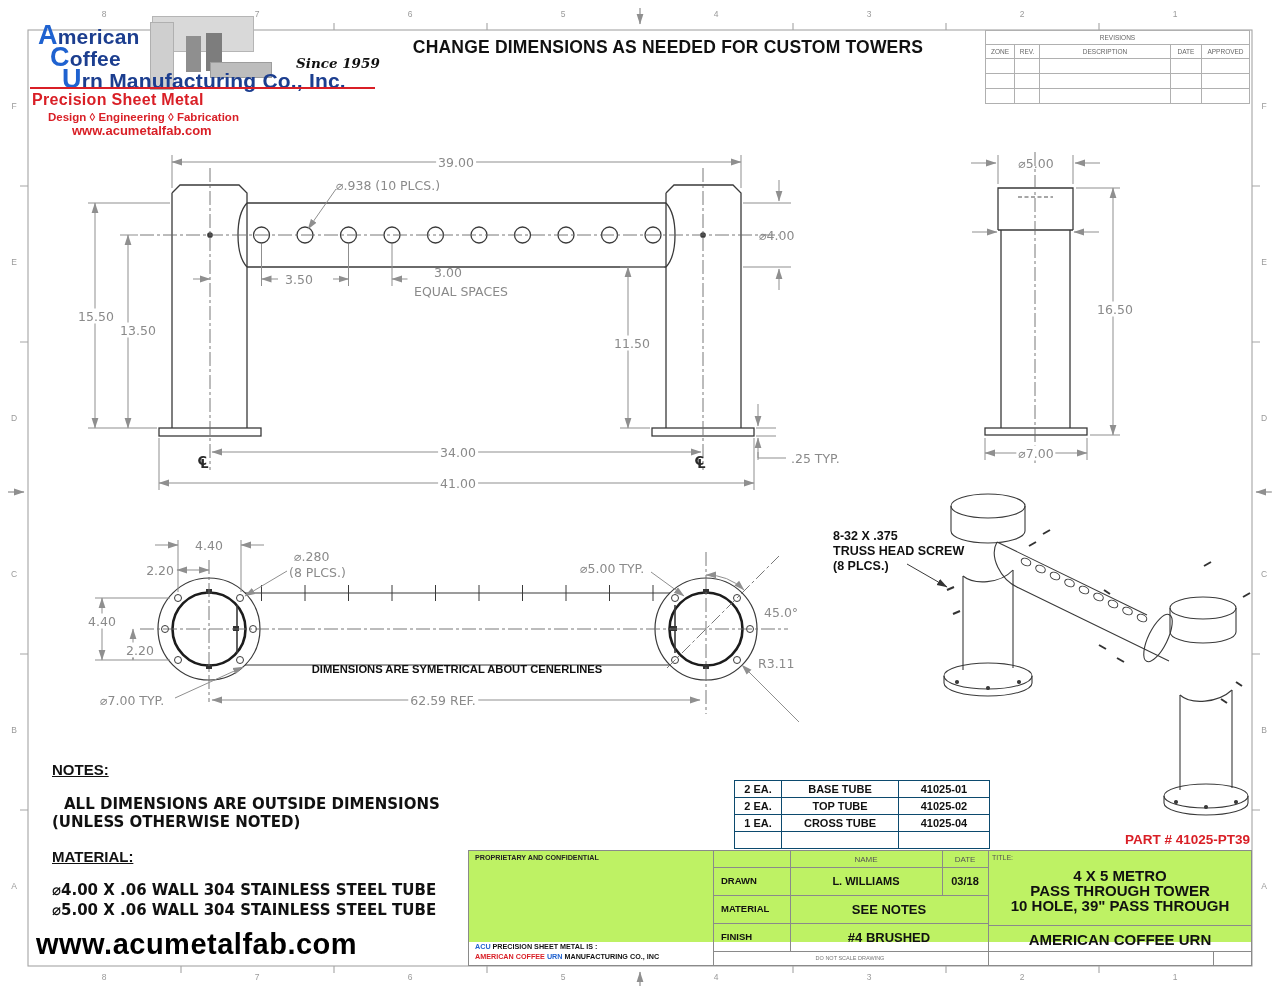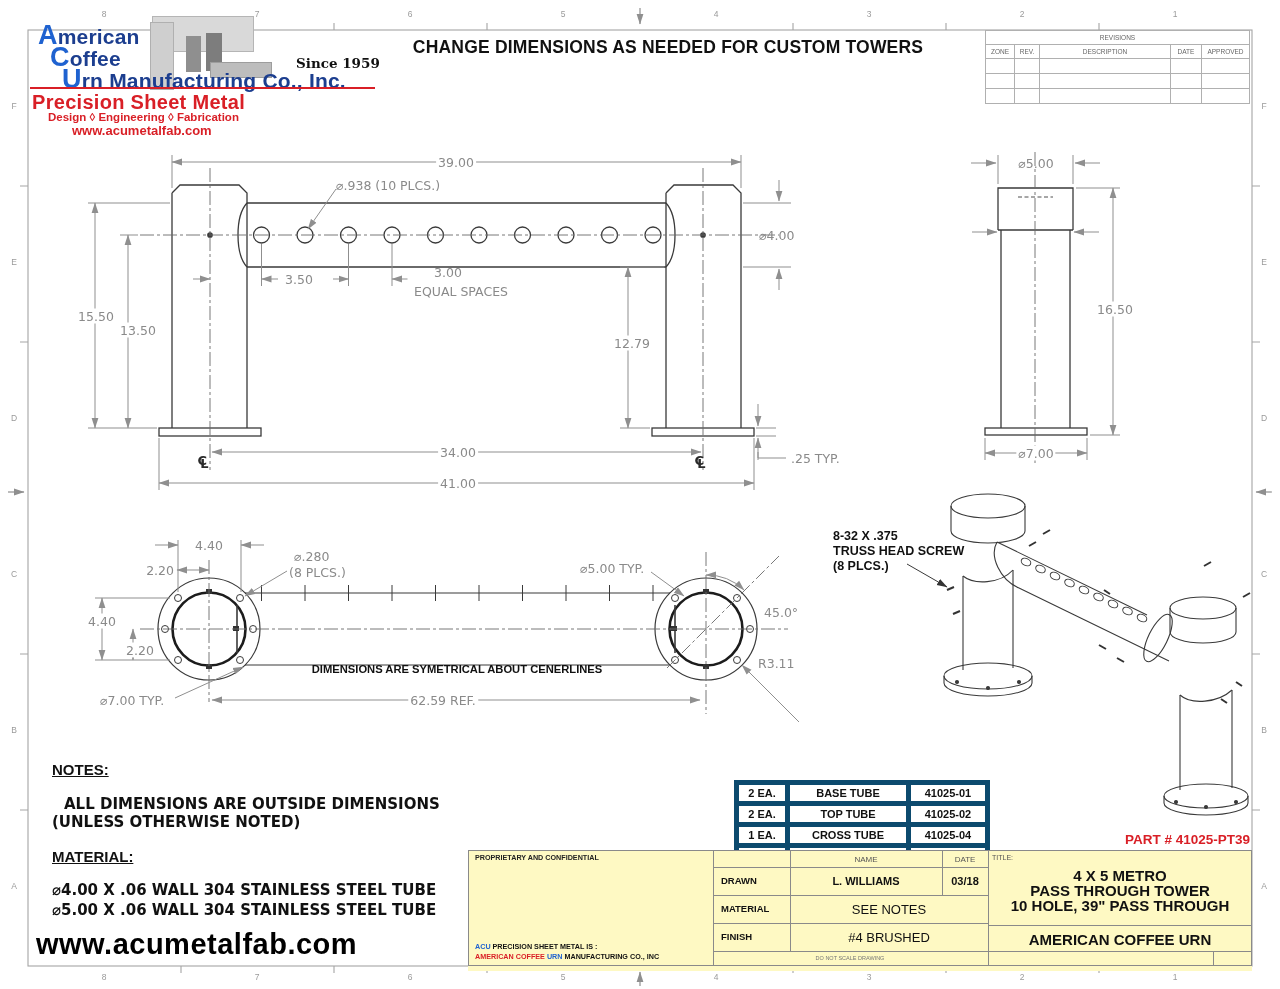--- a/index.html
+++ b/index.html
@@ -19,58 +19,58 @@
   .clsym i.l{position:relative;margin-left:-7px;top:3px}
   
   .zone{position:absolute;font-size:8.5px;color:#9a9a9a;transform:translate(-50%,-50%);z-index:2}
   
   .heading{position:absolute;left:668px;top:47px;transform:translate(-50%,-50%);
            font-size:17.5px;font-weight:bold;color:#111;letter-spacing:.2px;z-index:3}
   
   .logo-init{font-weight:bold;font-size:27px;line-height:1}
   .logo-rest{font-weight:bold;font-size:21px;line-height:1}
   .logo-line{position:absolute;z-index:3;letter-spacing:.2px}
-  .since{position:absolute;font-family:"DejaVu Serif",serif;font-weight:bold;
+  .since{position:absolute;font-family:"DejaVu Serif",serif;font-style:italic;font-weight:bold;
          font-size:13.5px;color:#111;z-index:3}
-  .tagline{position:absolute;font-weight:bold;font-size:20px;z-index:3;letter-spacing:.3px}
+  .tagline{position:absolute;font-weight:bold;font-size:16px;z-index:3;letter-spacing:.3px}
   .services{position:absolute;font-weight:bold;font-size:11.5px;z-index:3}
   .logosite{position:absolute;font-weight:bold;font-size:13px;z-index:3}
   .redline{position:absolute;height:2px;z-index:3}
   .photo{position:absolute;z-index:2}
   
   .note-h{position:absolute;font-weight:bold;font-size:15px;color:#111;text-decoration:underline;z-index:3}
   .note-t{position:absolute;font-weight:bold;font-size:15px;color:#111;z-index:3;font-family:"DejaVu Sans","Liberation Sans",sans-serif}
   .bigsite{position:absolute;font-weight:bold;font-size:29px;color:#000;z-index:3;letter-spacing:.5px}
   
   .plannote{position:absolute;font-weight:bold;font-size:11.2px;color:#111;transform:translate(-50%,-50%);z-index:3}
   .isonote{position:absolute;font-weight:bold;font-size:12.5px;color:#111;z-index:3}
   
   .rev{position:absolute;left:985px;top:30px;width:265px;z-index:3;border-collapse:collapse;
        font-size:6.5px;color:#666}
   .rev td{border:1px solid #b0b0b0;text-align:center;padding:0;height:13px}
   .rev tr.blank td{height:14px}
   
   .bom{position:absolute;left:734px;top:780px;width:256px;z-index:3;border-collapse:collapse;
        font-size:11px;font-weight:bold;color:#111}
-  .bom td{border:5px solid #0c4a6e;text-align:center;padding:0;height:16px}
+  .bom td{border:1px solid #0c4a6e;text-align:center;padding:0;height:16px}
   
   .partno{position:absolute;font-weight:bold;font-size:13.5px;z-index:3}
   
-  .tb{position:absolute;left:468px;top:850px;width:784px;height:121px;z-index:3;background:#fef9c3}
+  .tb{position:absolute;left:468px;top:850px;width:784px;height:92px;z-index:3;background:#bef264}
   .tb .bd{position:absolute;background:#8a8a8a}
   .tb .txt{position:absolute;white-space:nowrap}
   .tb .ctr{transform:translate(-50%,-50%)}
   .prop-title{font-weight:bold;font-size:7.2px;color:#222}
   .prop-body{position:absolute;left:7px;top:13px;width:234px;font-size:8.3px;line-height:10.3px;
              color:#3a3a3a;white-space:normal}
   .acu-line{font-weight:bold;font-size:7.2px;color:#111}
   .tb-lab{font-weight:bold;font-size:9.5px;color:#111}
   .tb-hdr{font-size:8px;color:#555}
   .tb-val{font-weight:bold;font-size:11px;color:#111}
-  .tb-big{font-weight:normal;font-size:13px;color:#111}
+  .tb-big{font-weight:bold;font-size:13px;color:#111}
   .tb-title{font-weight:bold;font-size:15px;color:#111}
   .tb-tiny{font-size:5.5px;color:#777}
   .tb-titlelab{font-size:7px;color:#555}
 </style>
 </head>
 <body>
 
 <svg class="lines" width="1280" height="989" viewBox="0 0 1280 989">
   <defs>
     <marker id="mg" markerWidth="11" markerHeight="8" refX="10" refY="4" orient="auto-start-reverse" markerUnits="userSpaceOnUse">
@@ -376,21 +376,21 @@
   </table>
 
 <span class="dim" style="left:456px;top:162px">39.00</span>
 <span class="dim dimL dimNoBg" style="left:334px;top:185px">⌀.938 (10 PLCS.)</span>
 <span class="dim dimL dimNoBg" style="left:757px;top:235px">⌀4.00</span>
 <span class="dim dimL dimNoBg" style="left:283px;top:279px">3.50</span>
 <span class="dim dimNoBg" style="left:448px;top:272px">3.00</span>
 <span class="dim dimNoBg" style="left:461px;top:291px">EQUAL SPACES</span>
 <span class="dim" style="left:96px;top:316px">15.50</span>
 <span class="dim" style="left:138px;top:330px">13.50</span>
-<span class="dim" style="left:632px;top:343px">12.79</span>
+<span class="dim" style="left:632px;top:343px">11.50</span>
 <span class="dim" style="left:458px;top:452px">34.00</span>
 <span class="dim" style="left:458px;top:483px">41.00</span>
 <span class="dim dimL dimNoBg" style="left:789px;top:458px">.25 TYP.</span>
 <span class="dim clsym dimNoBg" style="left:203px;top:460px"><i>C</i><i class="l">L</i></span>
 <span class="dim clsym dimNoBg" style="left:700px;top:460px"><i>C</i><i class="l">L</i></span>
 
 <span class="dim dimNoBg" style="left:1036px;top:163px">⌀5.00</span>
 <span class="dim" style="left:1115px;top:309px">16.50</span>
 <span class="dim" style="left:1036px;top:453px">⌀7.00</span>
 

